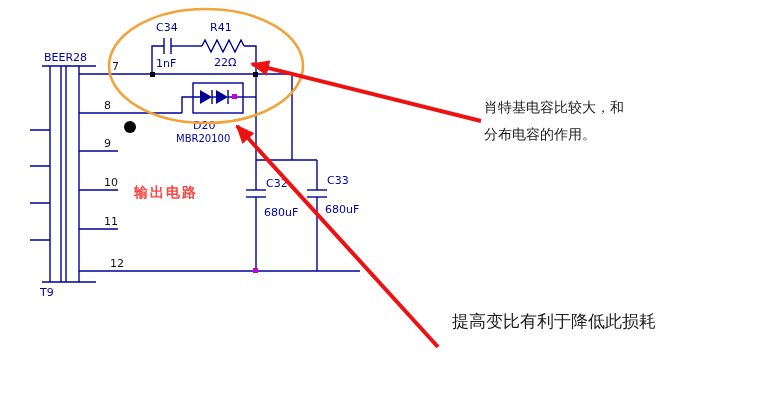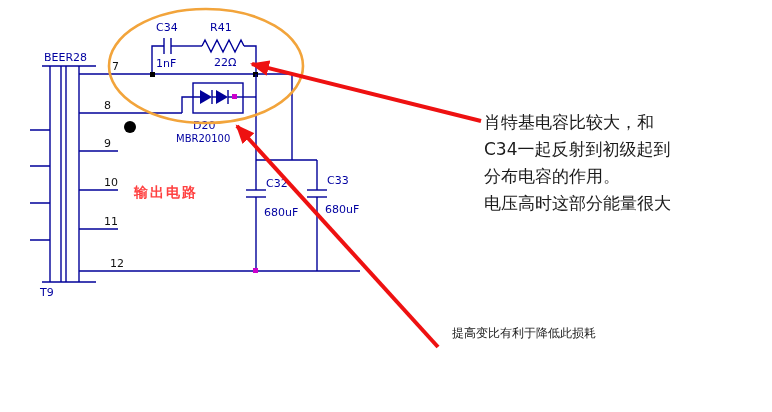--- a/index.html
+++ b/index.html
@@ -28,22 +28,22 @@
     fill: #FF4040;
     font-size: 14px;
     font-weight: bold;
     letter-spacing: 2px;
     font-family: "DejaVu Sans", "Liberation Sans", sans-serif;
   }
   .ann {
     position: absolute;
     color: #1A1A1A;
   }
-  .ann-top { left: 484px; top: 109px; font-size: 17px; line-height: 27px; }
-  .ann-bottom { left: 452px; top: 320px; font-size: 12px; line-height: 26px; }
+  .ann-top { left: 484px; top: 94px; font-size: 14px; line-height: 27px; }
+  .ann-bottom { left: 452px; top: 308px; font-size: 17px; line-height: 26px; }
 </style>
 </head>
 <body>
 
 <div class="stage">
 
   <svg width="772" height="412" viewBox="0 0 772 412">
     <defs>
       <marker id="arrowhead" markerUnits="userSpaceOnUse" markerWidth="20" markerHeight="16" refX="17" refY="8" orient="auto">
         <polygon points="0,0 19,8 0,16" fill="#EE1111"></polygon>
@@ -131,22 +131,20 @@
     <text class="section-label" x="134" y="197">输出电路</text>
 
     <ellipse cx="206" cy="66" rx="97" ry="57" fill="none" stroke="#F2A43B" stroke-width="2.6"></ellipse>
 
     <line x1="481" y1="121" x2="252" y2="64" stroke="#EE1111" stroke-width="4" marker-end="url(#arrowhead)"></line>
     <line x1="438" y1="347" x2="237" y2="126" stroke="#EE1111" stroke-width="4" marker-end="url(#arrowhead)"></line>
   </svg>
 
   <div class="ann ann-top">
     <div>肖特基电容比较大，和</div>
-    <div>C34一起反射到初级起到</div>
     <div>分布电容的作用。</div>
-    <div>电压高时这部分能量很大</div>
   </div>
 
   <div class="ann ann-bottom">
     <div>提高变比有利于降低此损耗</div>
   </div>
 
 </div>
 
 </body></html>

